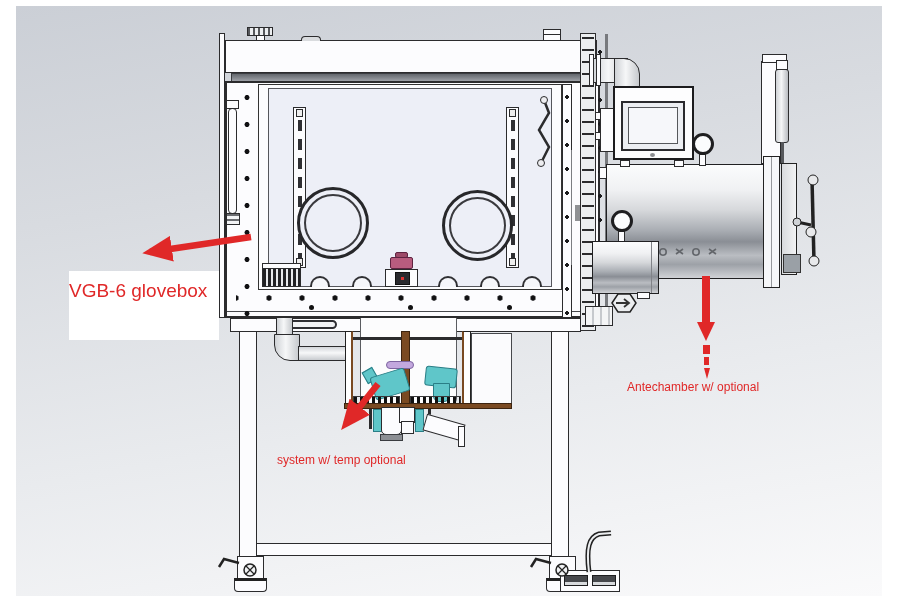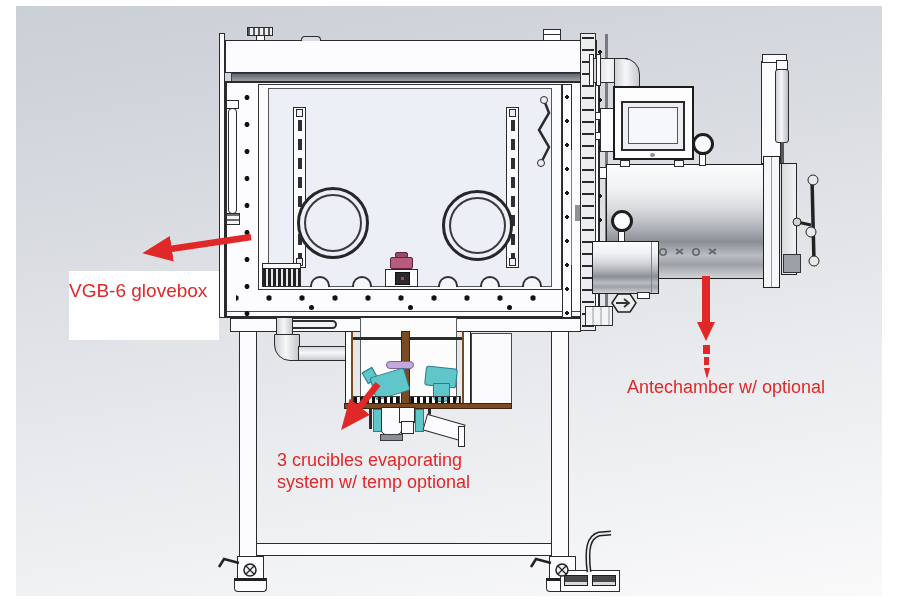--- a/index.html
+++ b/index.html
@@ -1,37 +1,37 @@
 <!DOCTYPE html>
 <html><head>
 <meta charset="utf-8">
 <style>
   html,body{margin:0;padding:0;background:#fff;}
   #canvas{position:relative;width:899px;height:608px;overflow:hidden;background:#fff;
-          font-family:"Liberation Sans",sans-serif;}
+          font-family:"Liberation Sans",sans-serif;text-align:right;}
   .p{position:absolute;box-sizing:border-box;}
   .w{background:#fcfcfe;border:1px solid #2b2b2d;}
   .ln{background:#2b2b2d;}
   .bg{background:linear-gradient(170deg,#cbcfd6 0%,#d8dbe0 30%,#e9ebee 65%,#fafafb 100%);}
   .bar{background:linear-gradient(180deg,#63676d,#9da0a6);border:1px solid #3a3c40;}
   .cyl{background:linear-gradient(180deg,#fbfcfd 0%,#f0f1f3 22%,#d6d8db 40%,#a9adb3 58%,#8a8e95 68%,#babdc2 80%,#9da1a7 88%,#d0d2d6 100%);border:1px solid #202022;}
   .pipeV{background:linear-gradient(90deg,#cfd2d6,#f6f7f8 45%,#c6c9cd);border:1px solid #2b2b2d;}
   .pipeH{background:linear-gradient(180deg,#d2d5d9,#f7f8f9 45%,#c8cbcf);border:1px solid #2b2b2d;}
   .glass{background:#edeff7;border:1px solid #55565c;}
   .circle{border-radius:50%;}
   .teal{background:#5fc6c9;border:1px solid #2a7e86;}
   .dots-v{background-image:radial-gradient(circle,#101012 2.2px,transparent 2.8px);background-size:10px 27px;background-position:center top;}
   .dots-v2{background-image:radial-gradient(circle,#1a1a1c 1.6px,transparent 2.1px);background-size:8px 24px;background-position:center top;}
   .dots-h{background-image:radial-gradient(circle,#101012 2.4px,transparent 3px);background-size:33px 12px;background-position:center;}
   .ticks{background:repeating-linear-gradient(180deg,#2b2b2d 0 2px,transparent 2px 12px);}
   .slots{background:repeating-linear-gradient(180deg,#2f2f33 0 11px,transparent 11px 19px);}
   .louver{background:repeating-linear-gradient(90deg,#212124 0 3px,#e8e9ec 3px 5px);border:1px solid #2b2b2d;}
   .perf{background:repeating-linear-gradient(90deg,#111 0 3px,transparent 3px 6px);border:1px solid #3a3a3c;background-clip:padding-box;}
   .bump{background:#f5f6fa;border:2px solid #2f2f33;border-bottom:none;border-radius:10px 10px 0 0;}
-  .lbl{color:#e02828;font-size:18px;line-height:22px;white-space:nowrap;}
+  .lbl{color:#e02828;font-size:12px;line-height:22px;white-space:nowrap;}
   svg{position:absolute;left:0;top:0;}
 </style>
 </head>
 <body>
 
 <div id="canvas">
 
   <div class="p bg" style="left:16px;top:6px;width:866px;height:590px;"></div>
 
   <div>
@@ -254,21 +254,20 @@
         <rect x="704" y="357" width="5" height="8"></rect>
         <polygon points="704,368 710,368 707,379"></polygon>
       </g>
     </g>
   </svg>
 
   <div>
     <div class="p" style="left:69px;top:271px;width:150px;height:69px;background:#fff;"></div>
     <div class="p lbl" style="left:69px;top:280px;font-size:19px;">VGB-6 glovebox</div>
     <div class="p lbl" style="left:277px;top:449px;">
-      <div>3 crucibles evaporating</div>
       <div>system w/ temp optional</div>
     </div>
     <div class="p lbl" style="left:627px;top:376px;line-height:23px;">
       <div>Antechamber w/ optional</div>
     </div>
   </div>
 
 </div>
 
 </body></html>

